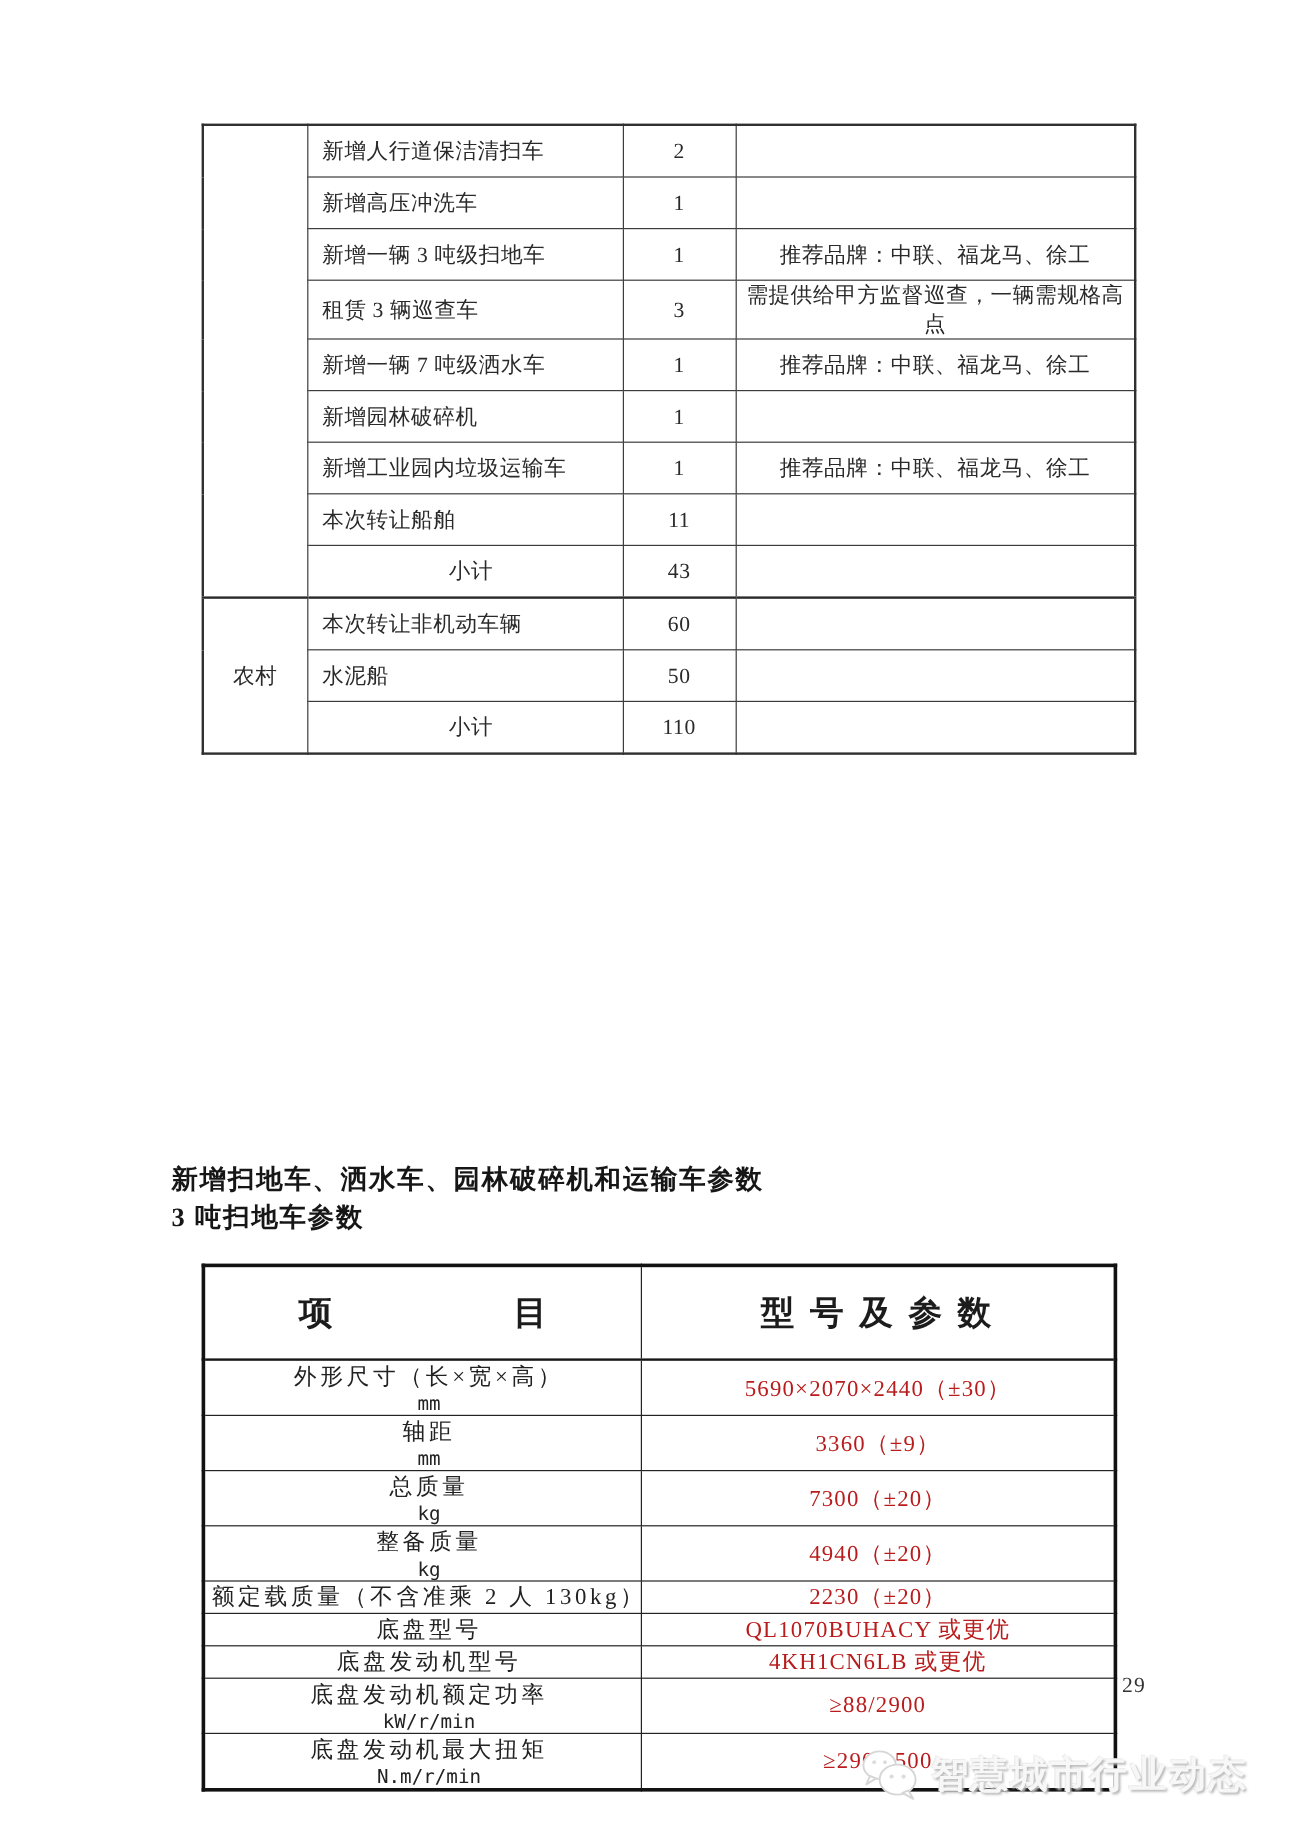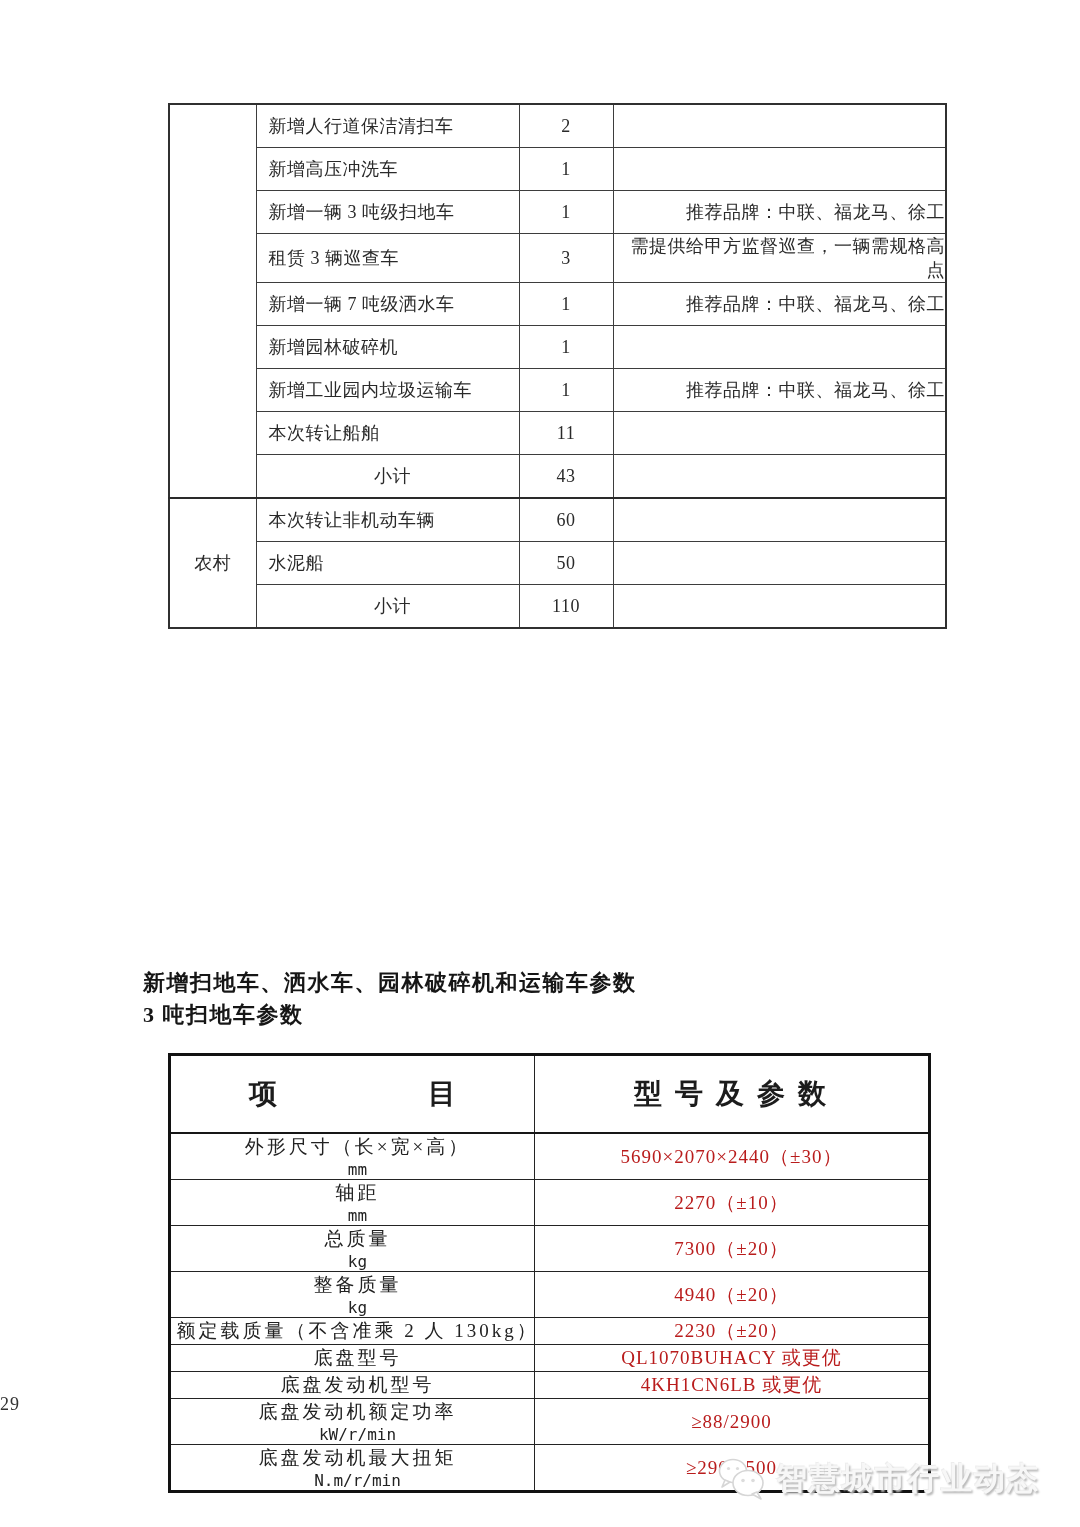--- a/index.html
+++ b/index.html
@@ -23,21 +23,21 @@
     vertical-align:middle;
     letter-spacing:.5px;
     overflow:hidden;
   }
   #vehicle-table{border:2px solid #303030;}
   #vehicle-table tr.group-start td{border-top:2.2px solid #2a2a2a;}
   #vehicle-table td.group-cell{text-align:center;}
   #vehicle-table td.item-cell{text-align:left;padding-left:12px;}
   #vehicle-table td.item-cell.subtotal{text-align:center;padding-left:10px;}
   #vehicle-table td.qty-cell{text-align:center;}
-  #vehicle-table td.remark-cell{text-align:right;letter-spacing:.5px;}
+  #vehicle-table td.remark-cell{text-align:center;letter-spacing:.5px;}
 
   
   #notes{position:absolute;left:140px;top:627px;width:805px;}
   .note-line{
     height:42.5px;line-height:42.5px;font-size:21px;letter-spacing:1px;
     white-space:nowrap;color:#252525;
   }
   .note-line.indented{padding-left:45px;}
 
   
@@ -76,21 +76,21 @@
   }
   .spec-item-name{letter-spacing:3px;white-space:nowrap;color:#222;}
   .spec-item-unit{
     font-family:"DejaVu Sans Mono","Liberation Mono",monospace;
     font-size:16px;letter-spacing:0;color:#222;white-space:nowrap;
   }
   td.spec-value{text-align:center;letter-spacing:1px;color:#b91c1c;}
 
   
   #pageno{
-    position:absolute;left:0;top:1394px;width:955px;text-align:left;
+    position:absolute;left:0;top:1394px;width:955px;text-align:right;
     font-size:18px;letter-spacing:1px;color:#333;
   }
   #watermark{
     position:absolute;right:40px;top:1456px;
     display:flex;align-items:center;gap:8px;
     font-family:Liberation Serif, serif;
   }
   #watermark .wm-text{
     font-size:31px;font-weight:bold;letter-spacing:2px;color:#f7f7f7;
     text-shadow:1.5px 2px 2px #b9b9b9,-1px -1px 0 #ededed;
@@ -205,21 +205,21 @@
           </td>
           <td class="spec-value">5690×2070×2440（±30）</td>
         </tr>
         <tr>
           <td class="spec-item">
             <div class="spec-item-inner">
               <span class="spec-item-name">轴距</span>
               <span class="spec-item-unit">mm</span>
             </div>
           </td>
-          <td class="spec-value">2270（±10）</td>
+          <td class="spec-value">3360（±9）</td>
         </tr>
         <tr>
           <td class="spec-item">
             <div class="spec-item-inner">
               <span class="spec-item-name">总质量</span>
               <span class="spec-item-unit">kg</span>
             </div>
           </td>
           <td class="spec-value">7300（±20）</td>
         </tr>

